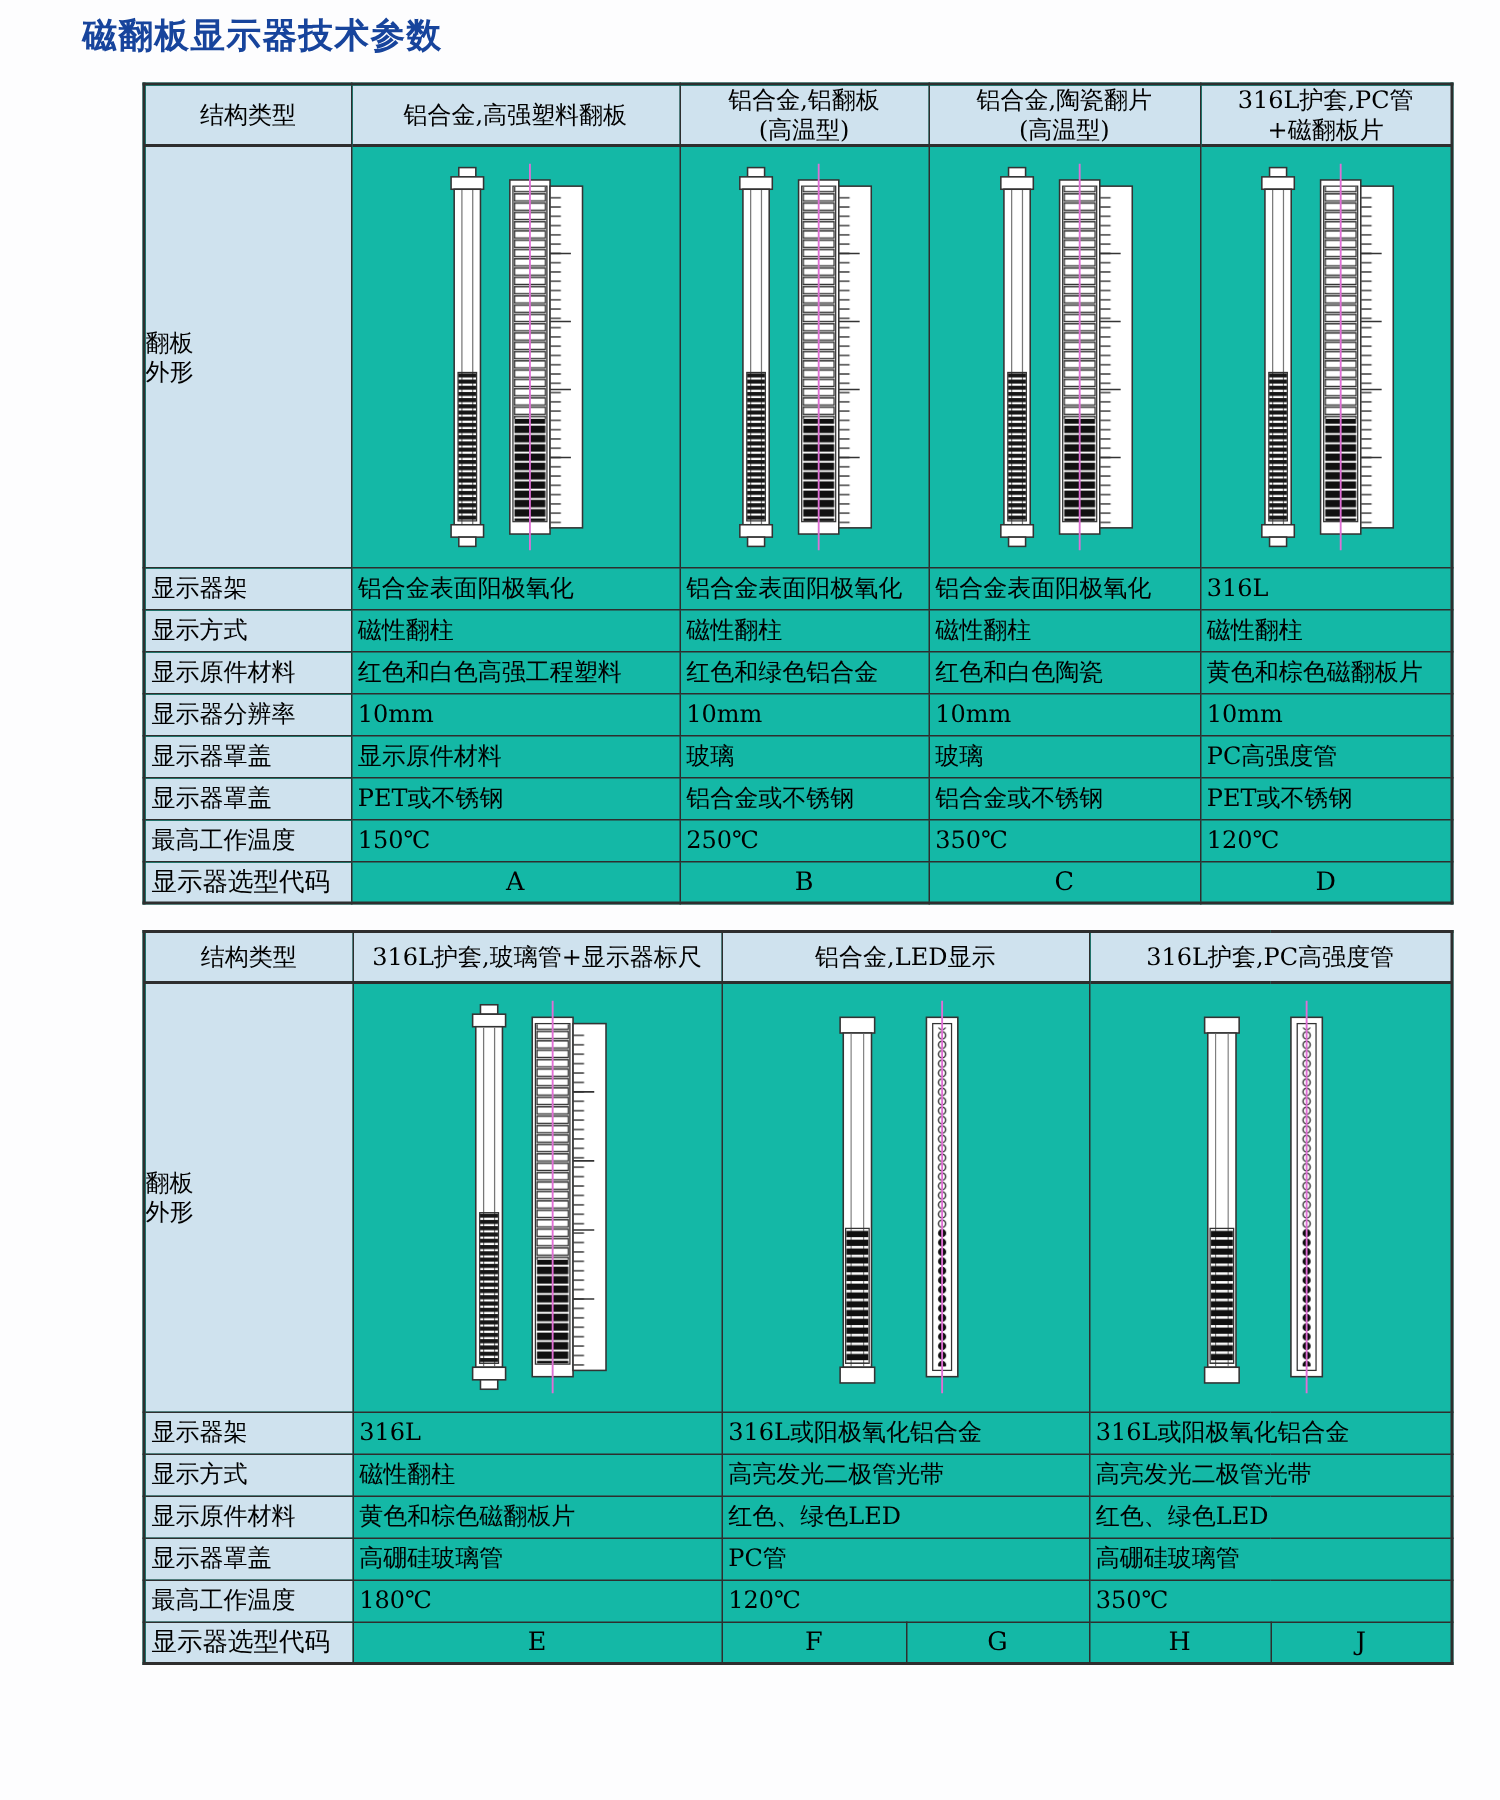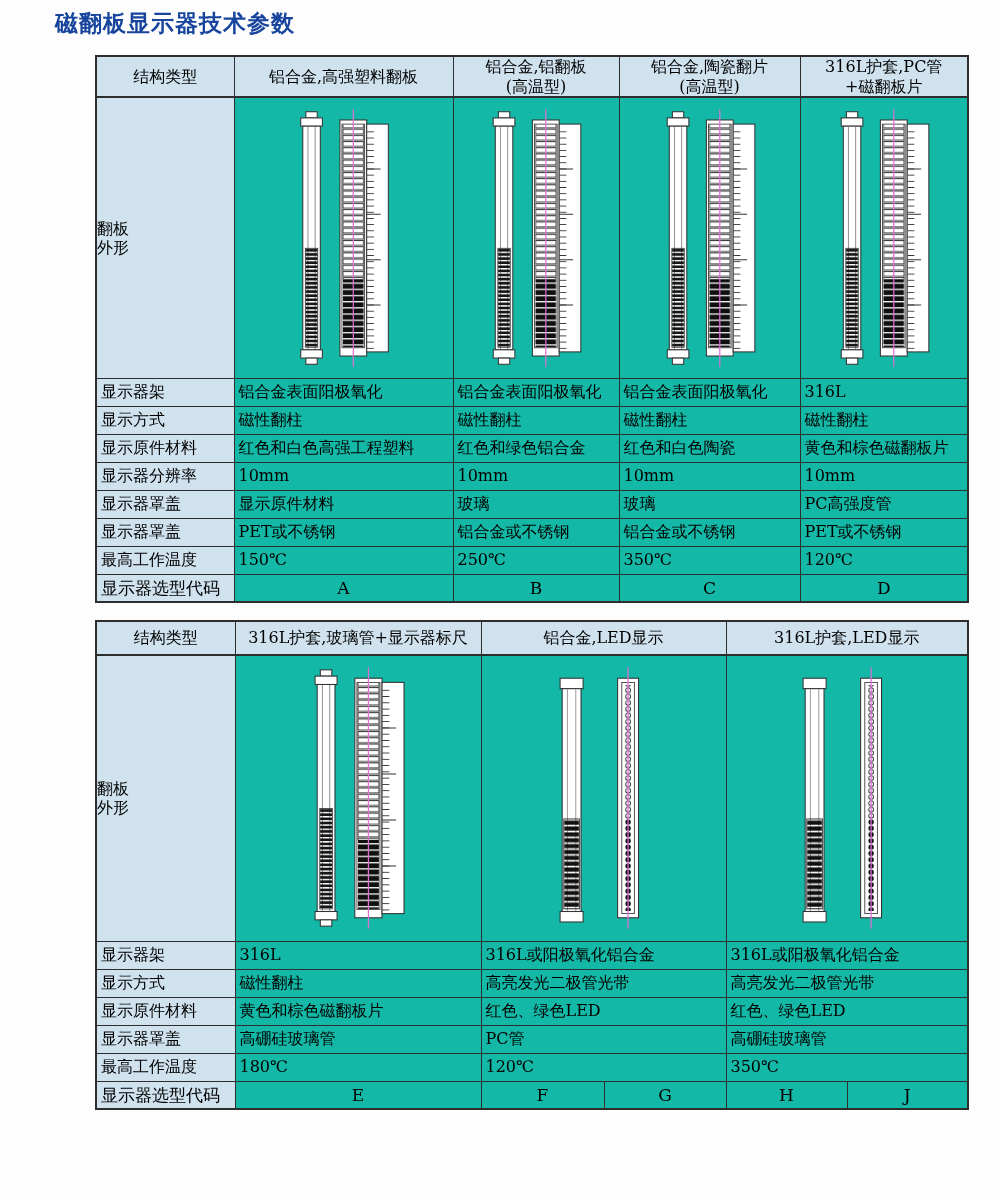--- a/index.html
+++ b/index.html
@@ -233,21 +233,21 @@
         <col style="width:123px">
       <col style="width:122px">
         <col style="width:121px">
         <col style="width:121px">
     </colgroup>
     <tbody>
         <tr class="head">
       <td class="lbl">结构类型</td>
       <td>316L护套,玻璃管+显示器标尺</td>
       <td colspan="2">铝合金,LED显示</td>
-      <td colspan="2">316L护套,LED显示</td>
+      <td colspan="2">316L护套,PC高强度管</td>
     </tr>
     <tr class="draw">
       <td class="lbl">
         <div>翻板</div>
         <div>外形</div>
       </td>
       <td><svg class="gauge" width="165" height="272" viewBox="0 0 140 260">
               <use href="#g-flap"></use>
             </svg></td>
       <td colspan="2"><svg class="gauge" width="165" height="272" viewBox="0 0 140 260">

